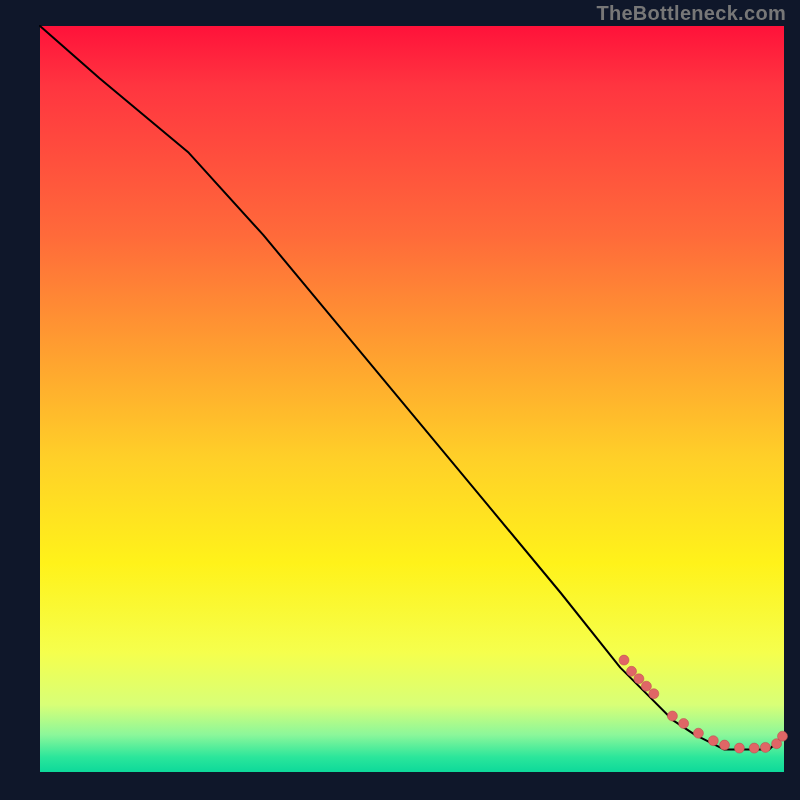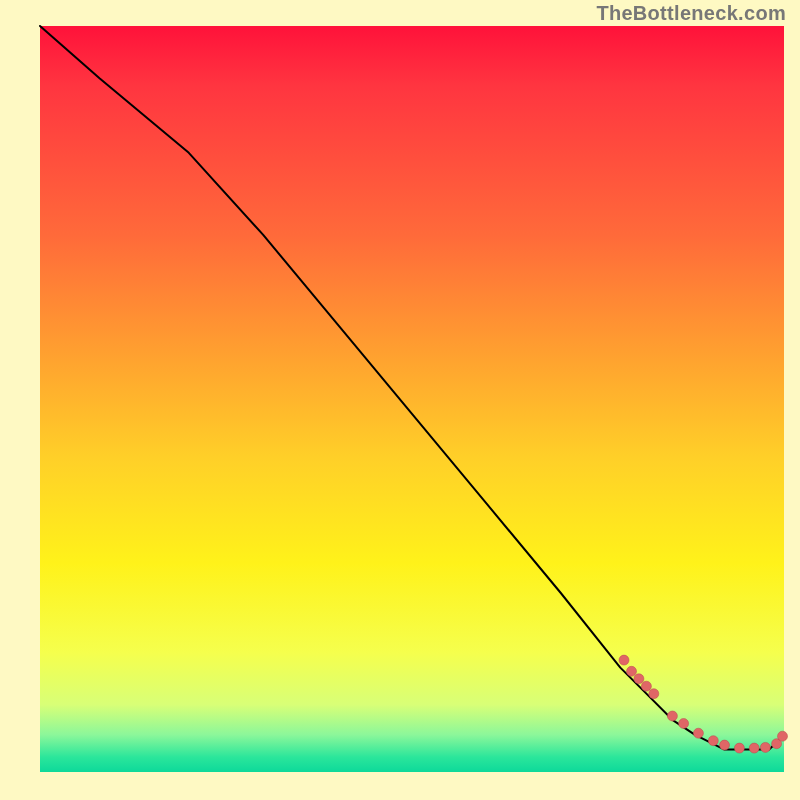--- a/index.html
+++ b/index.html
@@ -8,21 +8,21 @@
     width: 800px;
     height: 800px;
     background: #000;
     font-family: Arial, Helvetica, sans-serif;
     overflow: hidden;
   }
   .frame {
     position: relative;
     width: 800px;
     height: 800px;
-    background: #fef9c3;
+    background: #0f172a;
   }
   .attribution {
     position: absolute;
     top: 2px;
     right: 14px;
     color: #777;
     font-size: 20px;
     font-weight: 600;
     letter-spacing: 0.3px;
     user-select: none;

